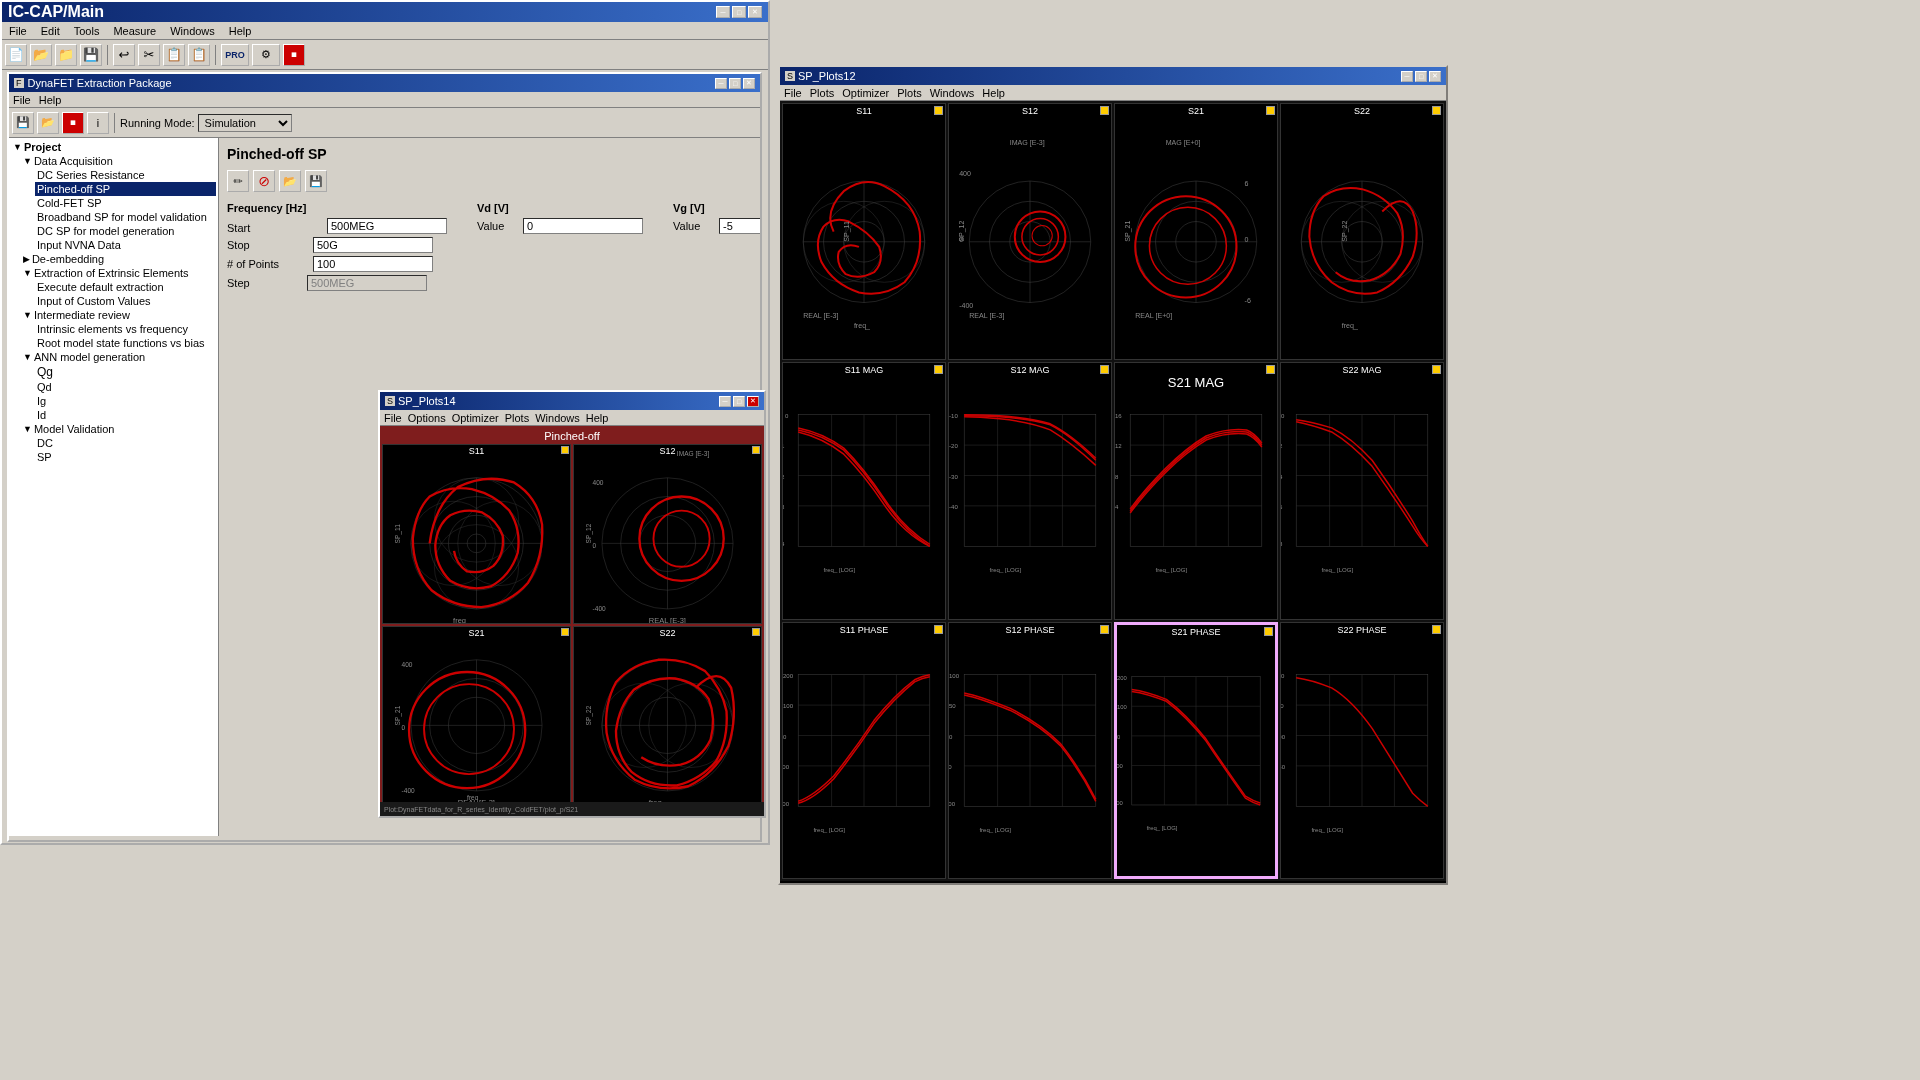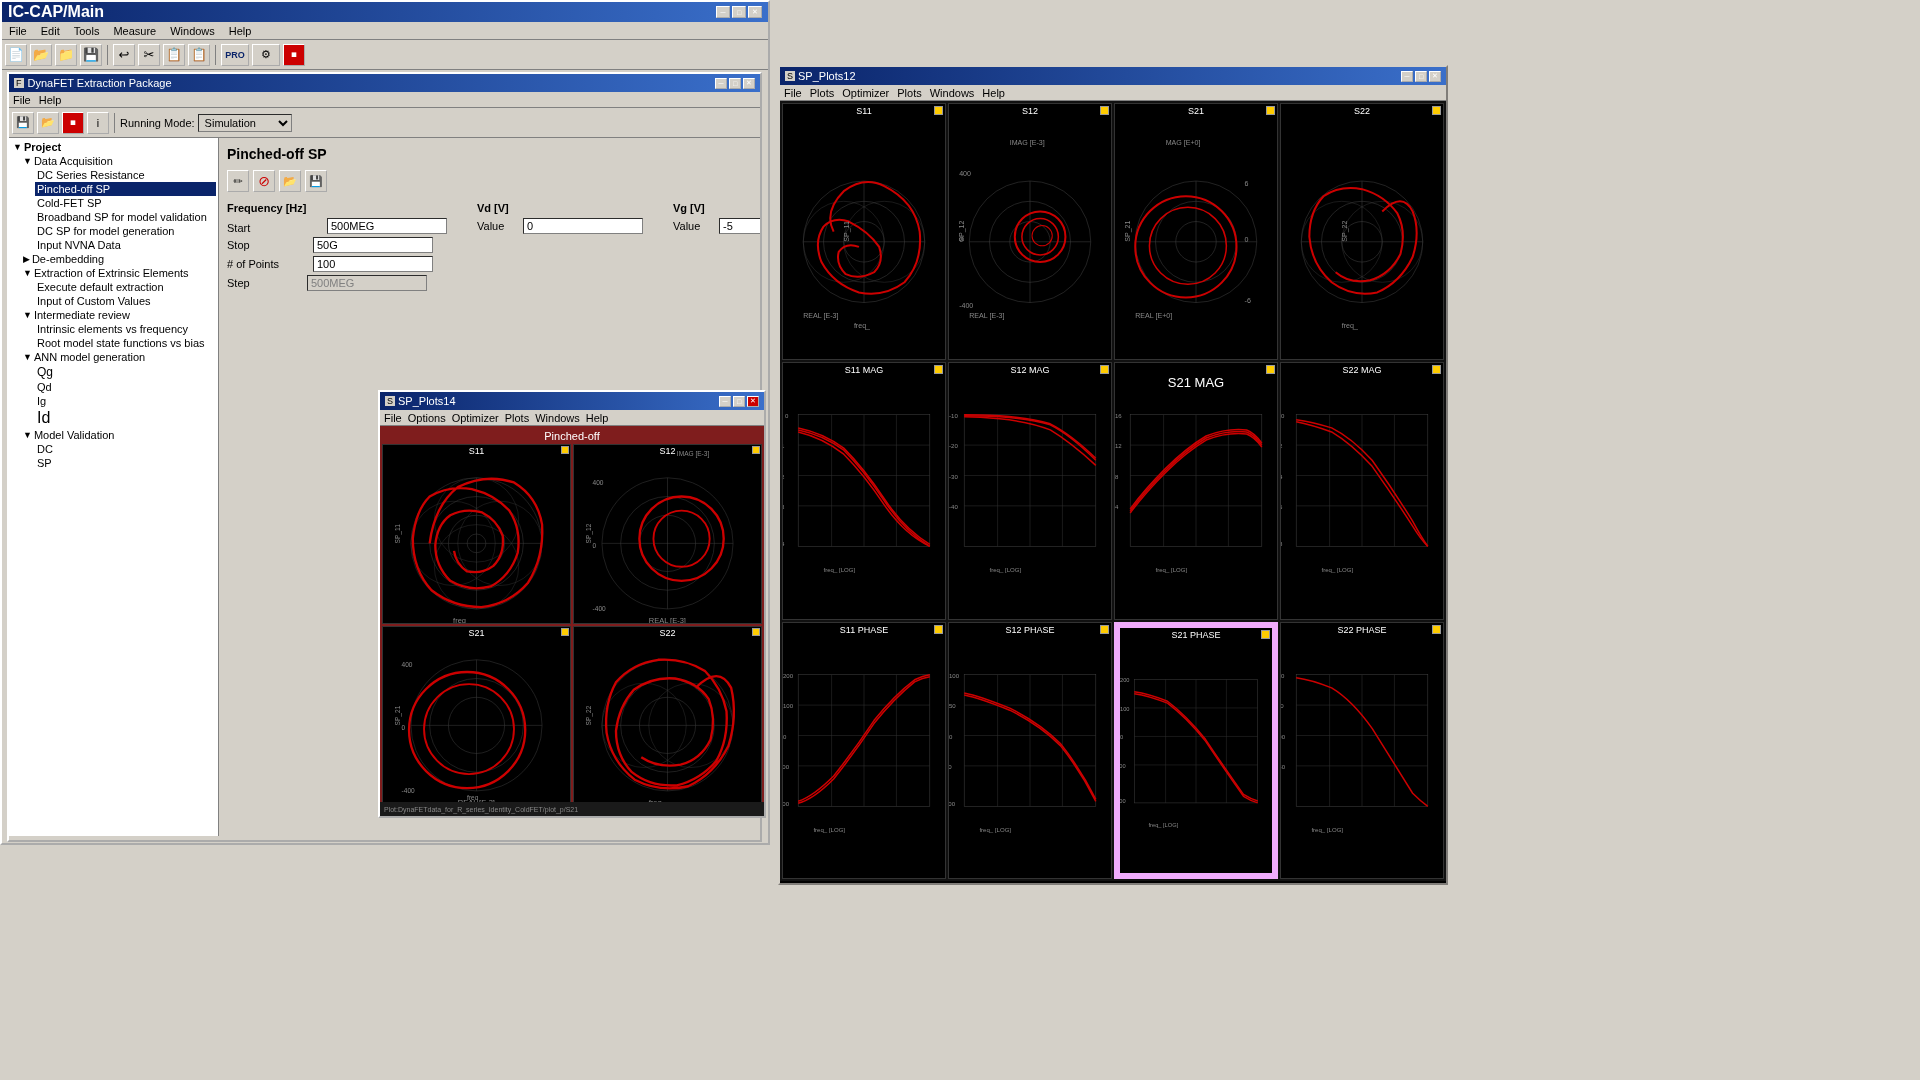--- a/index.html
+++ b/index.html
@@ -116,21 +116,21 @@
             <div style="font-size:11px; padding:1px 2px; cursor:pointer;">Intrinsic elements vs frequency</div>
             <div style="font-size:11px; padding:1px 2px; cursor:pointer;">Root model state functions vs bias</div>
           </div>
           <div style="font-size:11px; padding:1px 2px 1px 12px; cursor:pointer; display:flex; align-items:center;">
             <span style="font-size:9px; margin-right:2px;">▼</span> ANN model generation
           </div>
           <div style="padding-left:24px;">
             <div style="font-size:12px; padding:1px 2px; cursor:pointer;">Qg</div>
             <div style="font-size:11px; padding:1px 2px; cursor:pointer;">Qd</div>
             <div style="font-size:11px; padding:1px 2px; cursor:pointer;">Ig</div>
-            <div style="font-size:16px; padding:1px 2px; cursor:pointer;">Id</div>
+            <div style="font-size:11px; padding:1px 2px; cursor:pointer;">Id</div>
           </div>
           <div style="font-size:11px; padding:1px 2px 1px 12px; cursor:pointer; display:flex; align-items:center;">
             <span style="font-size:9px; margin-right:2px;">▼</span> Model Validation
           </div>
           <div style="padding-left:24px;">
             <div style="font-size:11px; padding:1px 2px; cursor:pointer;">DC</div>
             <div style="font-size:11px; padding:1px 2px; cursor:pointer;">SP</div>
           </div>
         </div>
 
@@ -435,21 +435,21 @@
           <path d="M15,33 Q30,36 60,48 Q90,63 110,83 Q130,108 145,138" fill="none" stroke="#cc0000" stroke-width="1.5"></path>
           <text x="0" y="18" fill="#888" font-size="6">100</text>
           <text x="0" y="48" fill="#888" font-size="6">50</text>
           <text x="0" y="78" fill="#888" font-size="6">0</text>
           <text x="-6" y="108" fill="#888" font-size="6">-50</text>
           <text x="-6" y="145" fill="#888" font-size="6">-100</text>
           <text x="30" y="170" fill="#888" font-size="6">freq_ [LOG]</text>
         </svg>
       </div>
 
-      <div style="background:black; border:6px solid #f0abfc; position:relative; overflow:hidden;">
+      <div style="background:black; border:3px solid #f0abfc; position:relative; overflow:hidden;">
         <div style="color:white; font-size:9px; text-align:center; position:absolute; top:2px; left:0; right:0;">S21 PHASE</div>
         <div style="position:absolute; top:2px; right:2px; width:9px; height:9px; background:#ffcc00; border:1px solid #999; cursor:pointer;"></div>
         <svg width="100%" height="100%" viewBox="0 0 160 180" preserveAspectRatio="xMidYMid meet">
           <rect x="15" y="15" width="130" height="130" fill="none" stroke="#444" stroke-width="0.5"></rect>
           <line x1="15" y1="45" x2="145" y2="45" stroke="#333" stroke-width="0.5"></line>
           <line x1="15" y1="75" x2="145" y2="75" stroke="#333" stroke-width="0.5"></line>
           <line x1="15" y1="105" x2="145" y2="105" stroke="#333" stroke-width="0.5"></line>
           <line x1="48" y1="15" x2="48" y2="145" stroke="#333" stroke-width="0.5"></line>
           <line x1="80" y1="15" x2="80" y2="145" stroke="#333" stroke-width="0.5"></line>
           <line x1="112" y1="15" x2="112" y2="145" stroke="#333" stroke-width="0.5"></line>

